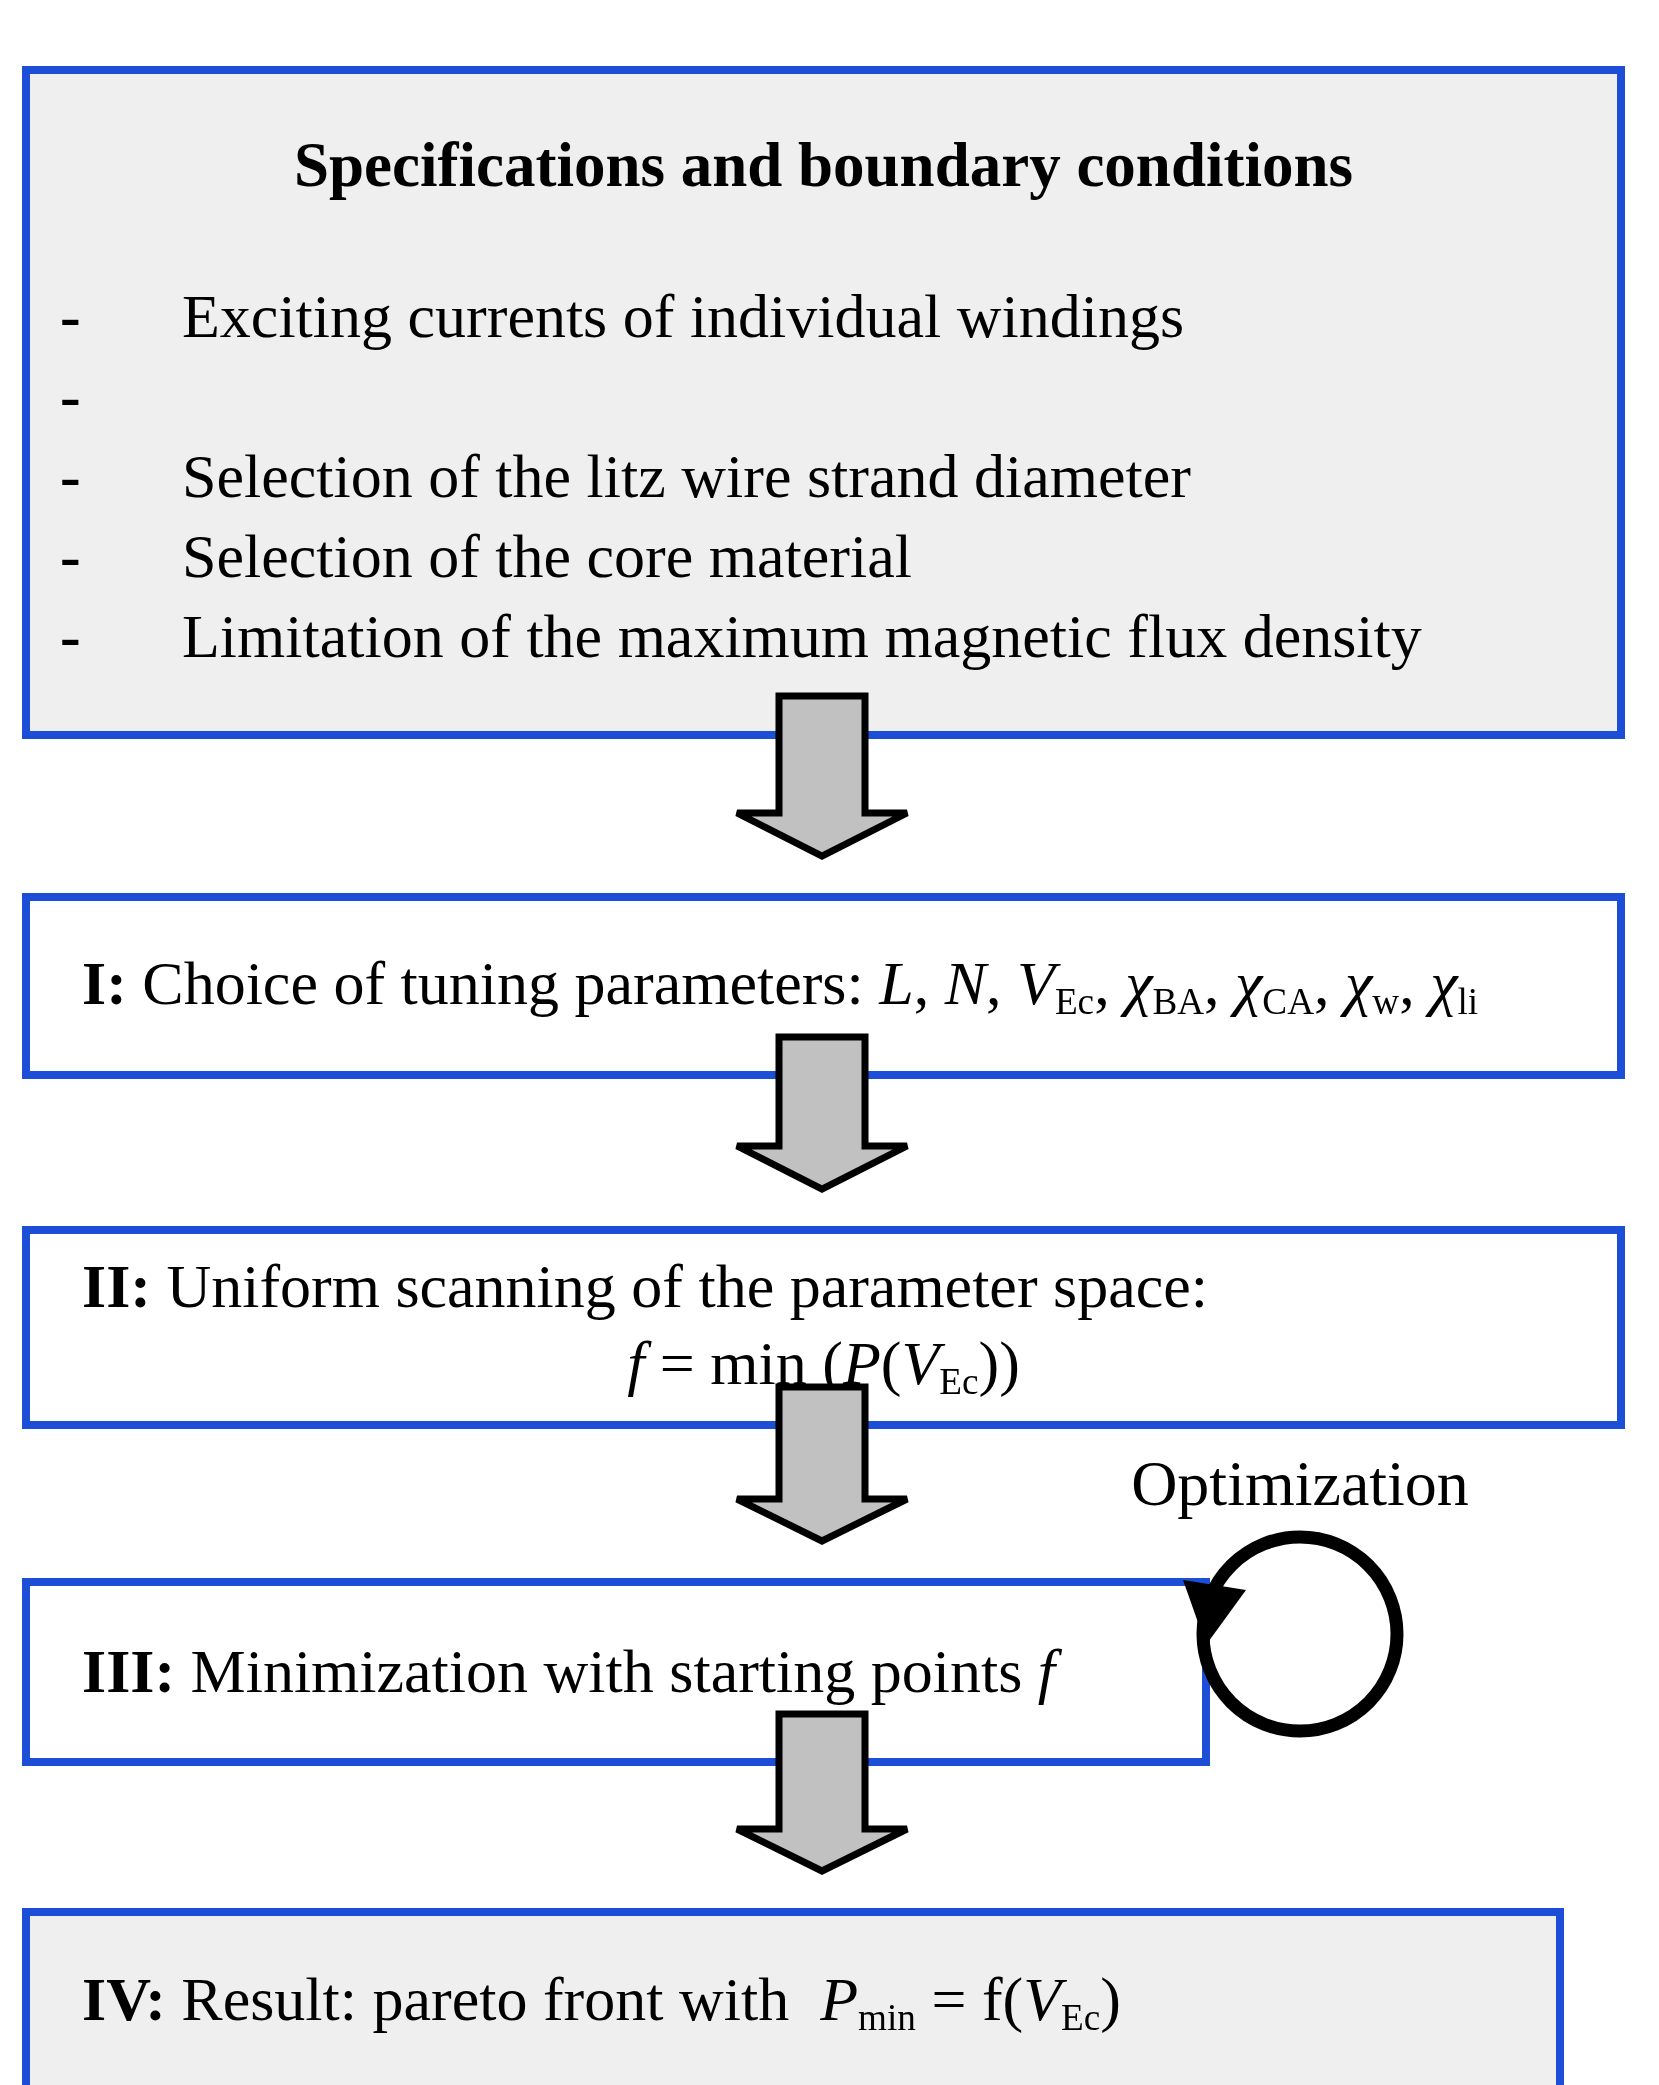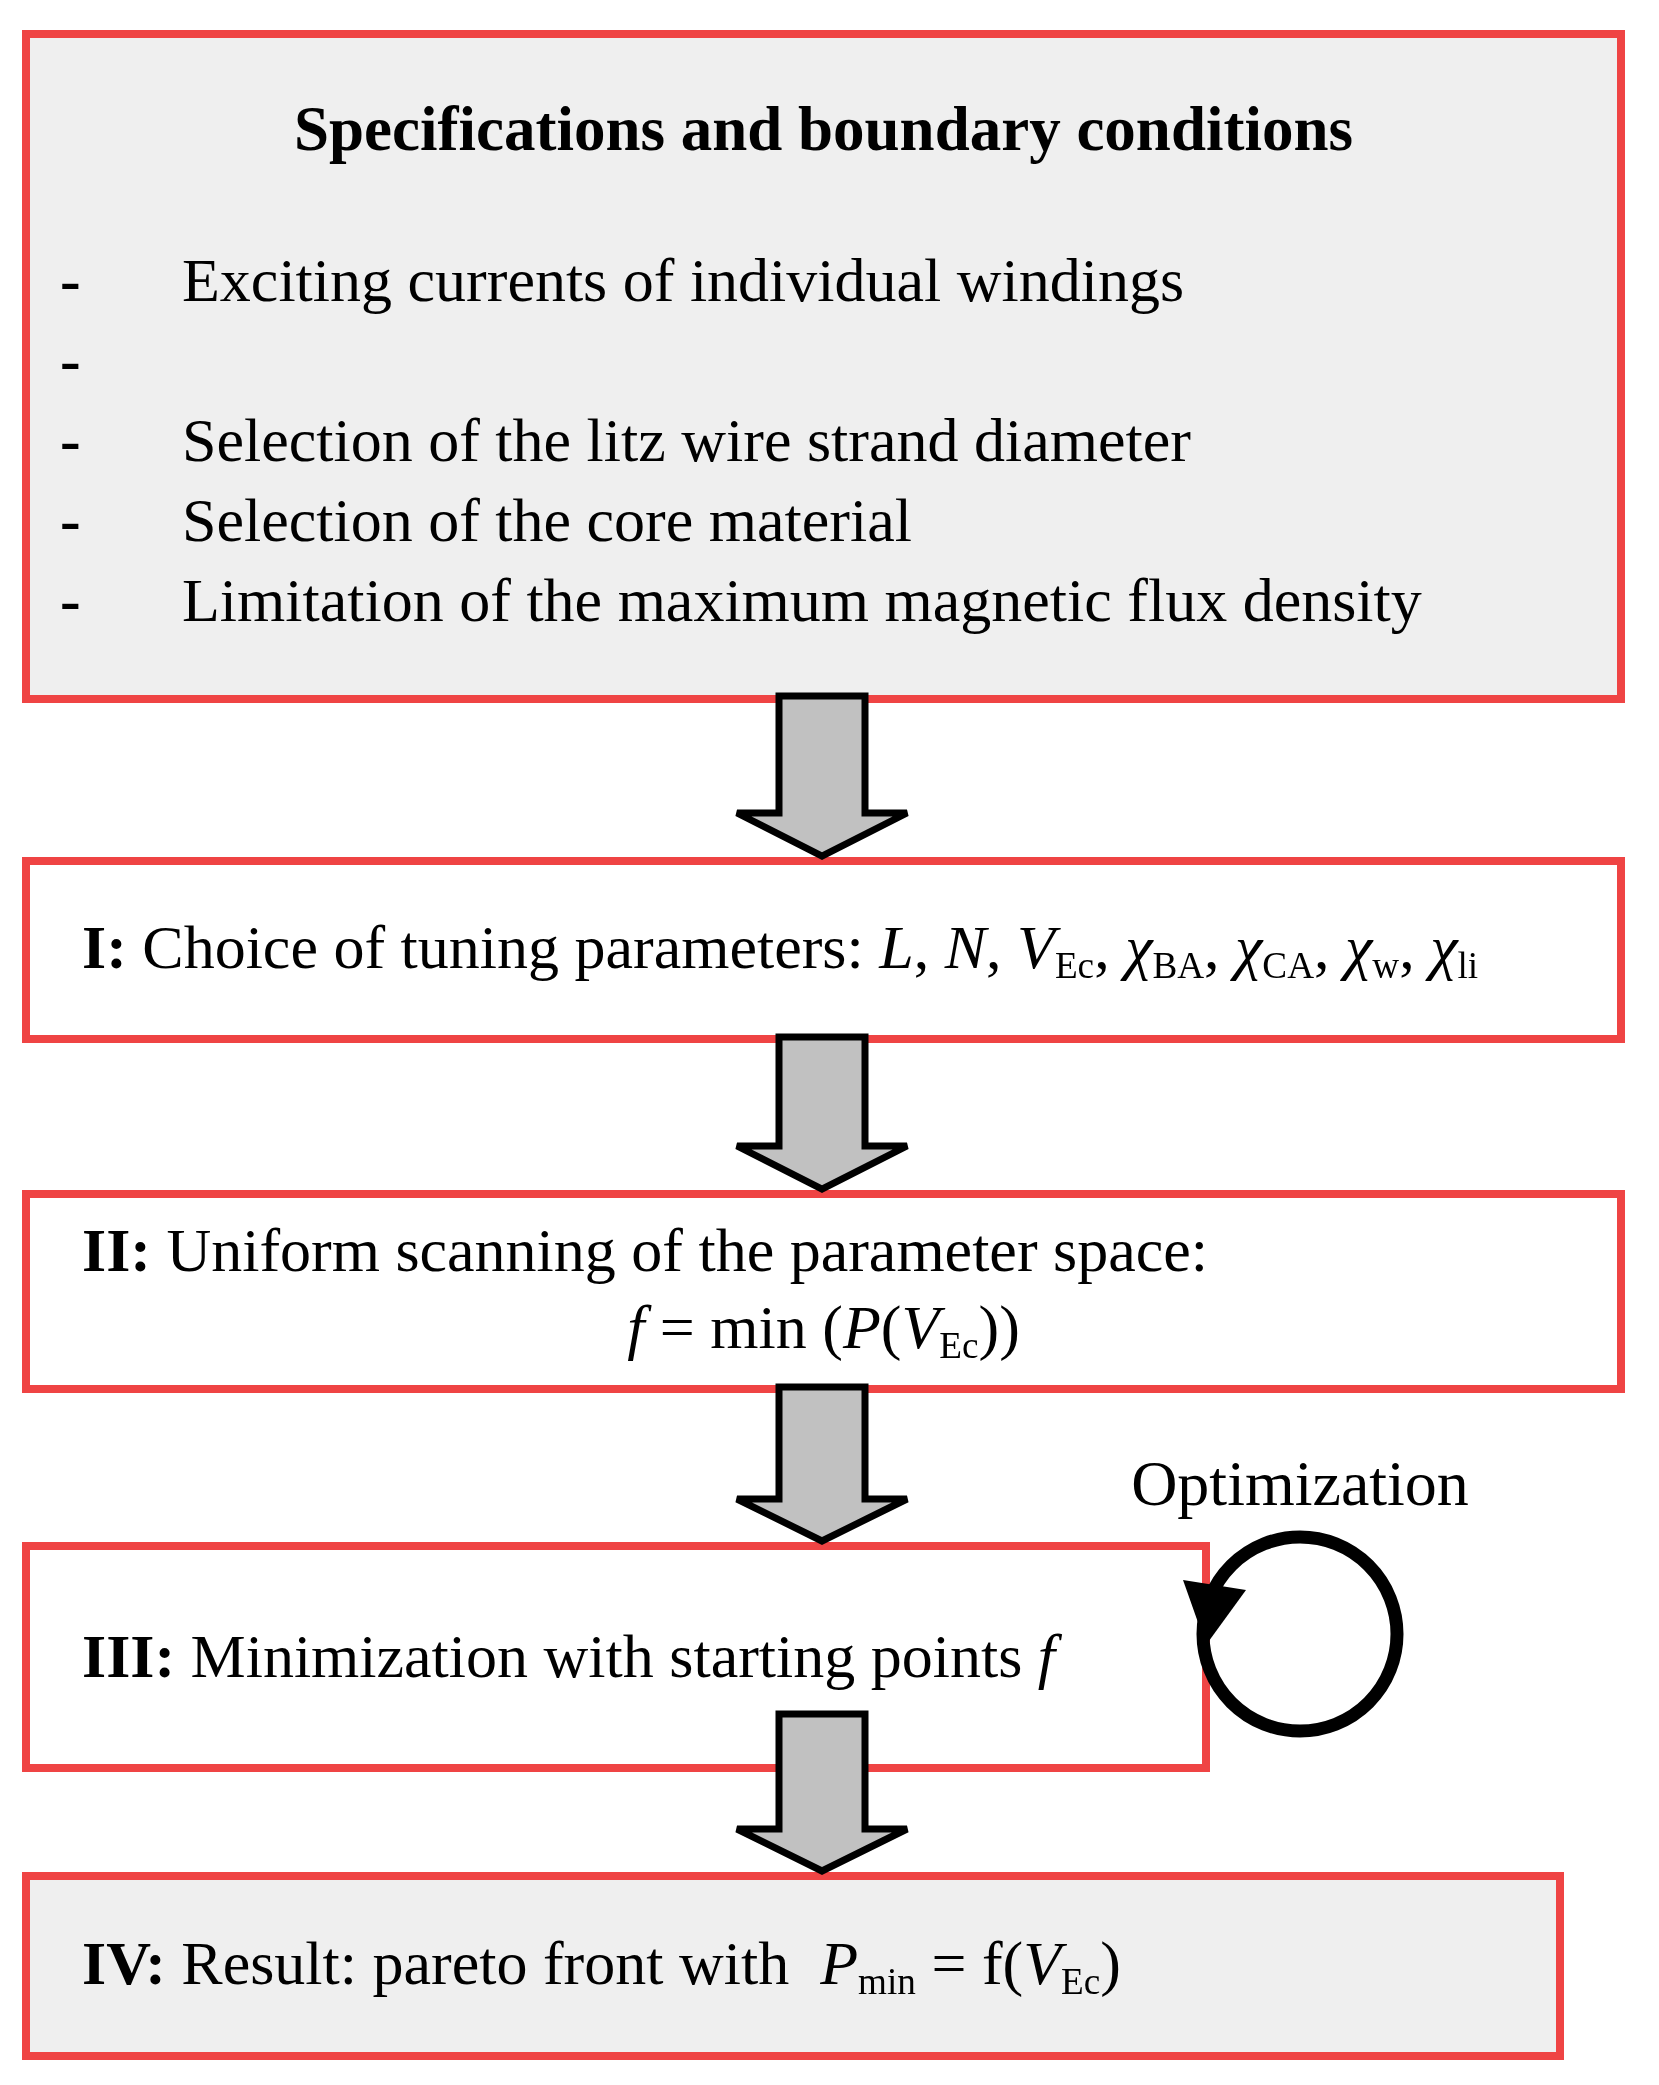--- a/index.html
+++ b/index.html
@@ -8,22 +8,23 @@
     width:1659px;
     height:2085px;
     background:#ffffff;
     font-family:"Liberation Serif","DejaVu Serif",serif;
     color:#000;
     overflow:hidden;
   }
   .box{
     position:absolute;
     box-sizing:border-box;
-    border:8px solid #ef4444;
+    border:8px solid #1d4ed8;
     background:#ffffff;
+    margin-top:36px;
   }
   .box.gray{background:#efefef;}
   .line{white-space:pre-wrap;line-height:1.15;}
   
   .seg-b{font-weight:bold;font-style:normal;}
   .seg-r{font-style:normal;}
   .seg-i{font-style:italic;}
   .seg-s{font-style:normal;font-size:0.6em;vertical-align:-0.28em;letter-spacing:0;}
   
   #box-spec{left:22px;top:30px;width:1603px;height:673px;}
@@ -44,21 +45,21 @@
   .dash{
     display:inline-block;
     width:152px;
     padding-left:30px;
     box-sizing:border-box;
     font-weight:bold;
   }
   
   #box-1{left:22px;top:857px;width:1603px;height:186px;display:flex;align-items:center;}
   #box-2{left:22px;top:1190px;width:1603px;height:203px;display:flex;flex-direction:column;justify-content:center;}
-  #box-3{left:22px;top:1542px;width:1188px;height:230px;display:flex;align-items:center;}
+  #box-3{left:22px;top:1542px;width:1188px;height:188px;display:flex;align-items:center;}
   #box-4{left:22px;top:1872px;width:1542px;height:188px;display:flex;align-items:center;}
   .step-line{font-size:62px;padding-left:52px;}
   .center-line{font-size:62px;text-align:center;padding-left:0;}
   #box-2 .step-line{margin-bottom:6px;}
   
   #loop-label{
     position:absolute;
     left:1050px;top:1448px;width:500px;
     text-align:center;
     font-size:64px;

